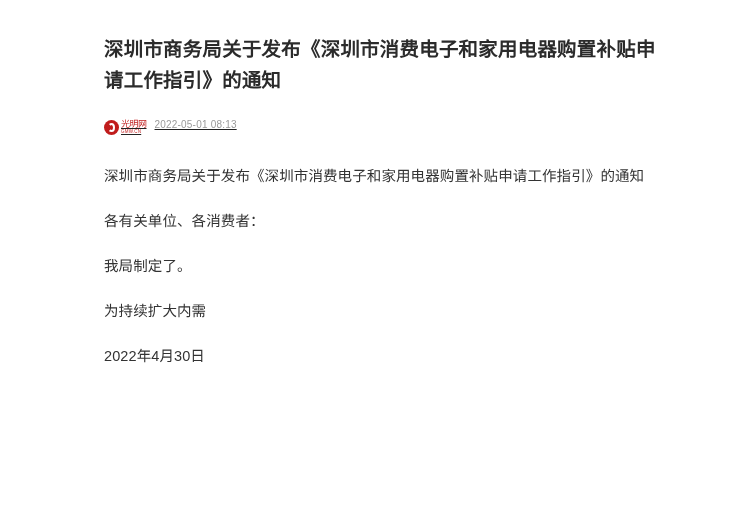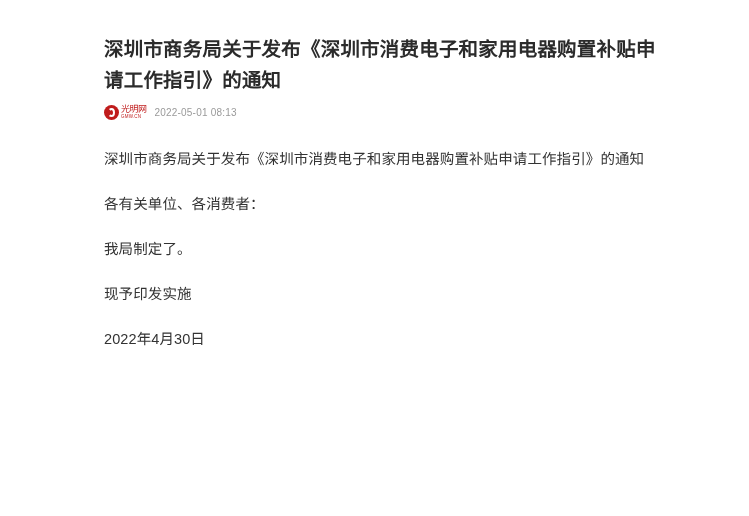--- a/index.html
+++ b/index.html
@@ -33,23 +33,24 @@
     font-size: 19.5px;
     line-height: 31px;
     font-weight: bold;
     color: #2b2b2b;
     letter-spacing: 0.2px;
     margin: 0 0 0 0;
     text-align: left;
   }
   .meta-row {
     display: flex;
-    align-items: center;
-    margin-top: 6px;
+    align-items: flex-start;
+    margin-top: 23px;
     height: 20px;
+    text-decoration: underline;
   }
   .source-logo {
     display: inline-flex;
     align-items: center;
     height: 17px;
     margin-right: 8px;
   }
   .logo-mark {
     display: inline-block;
     width: 15px;
@@ -121,18 +122,18 @@
           <span class="en">GMW.CN</span>
         </span>
       </span>
       <span class="meta-time">2022-05-01 08:13</span>
     </div>
 
     <div class="body-content">
       <p class="para">深圳市商务局关于发布《深圳市消费电子和家用电器购置补贴申请工作指引》的通知</p>
       <p class="para">各有关单位、各消费者：</p>
       <p class="para">我局制定了。</p>
-      <p class="para">现予印发实施</p>
+      <p class="para">为持续扩大内需</p>
       <p class="para">2022年4月30日</p>
     </div>
 
   </div>
 </div>
 
 </body></html>

